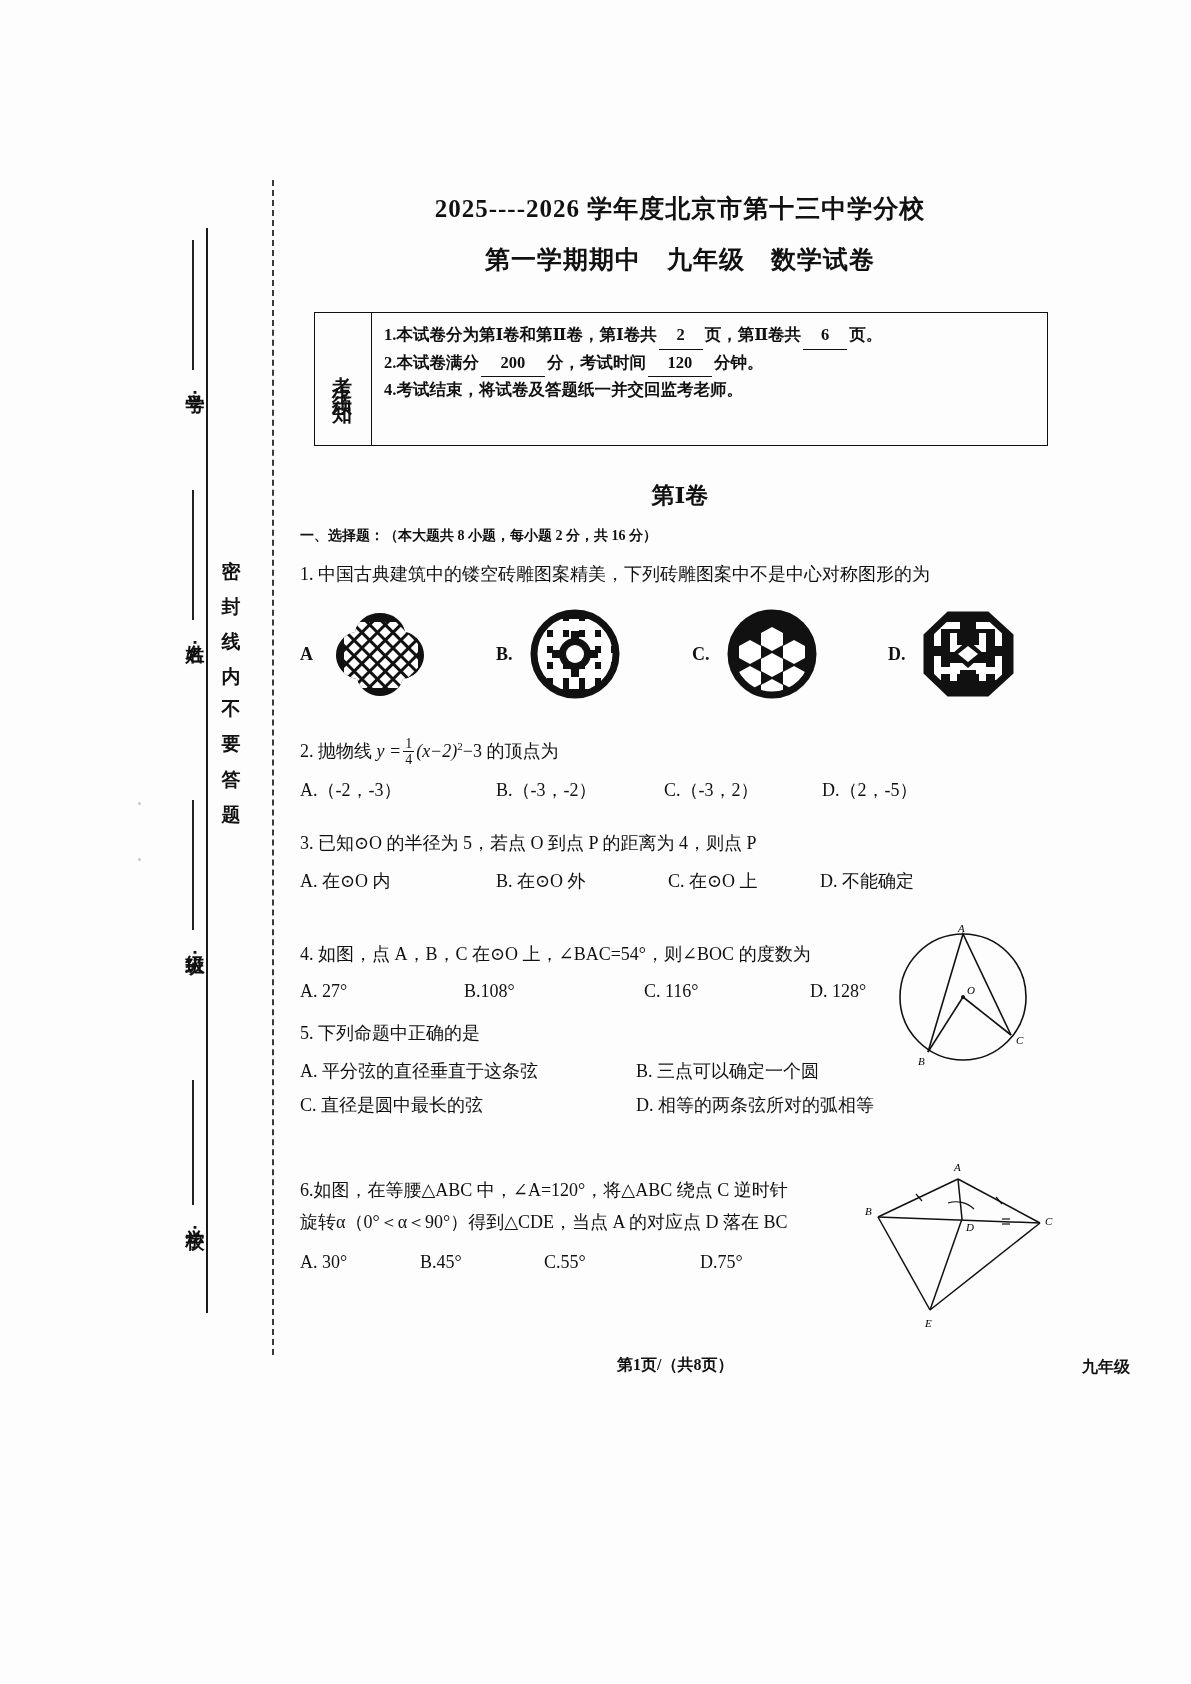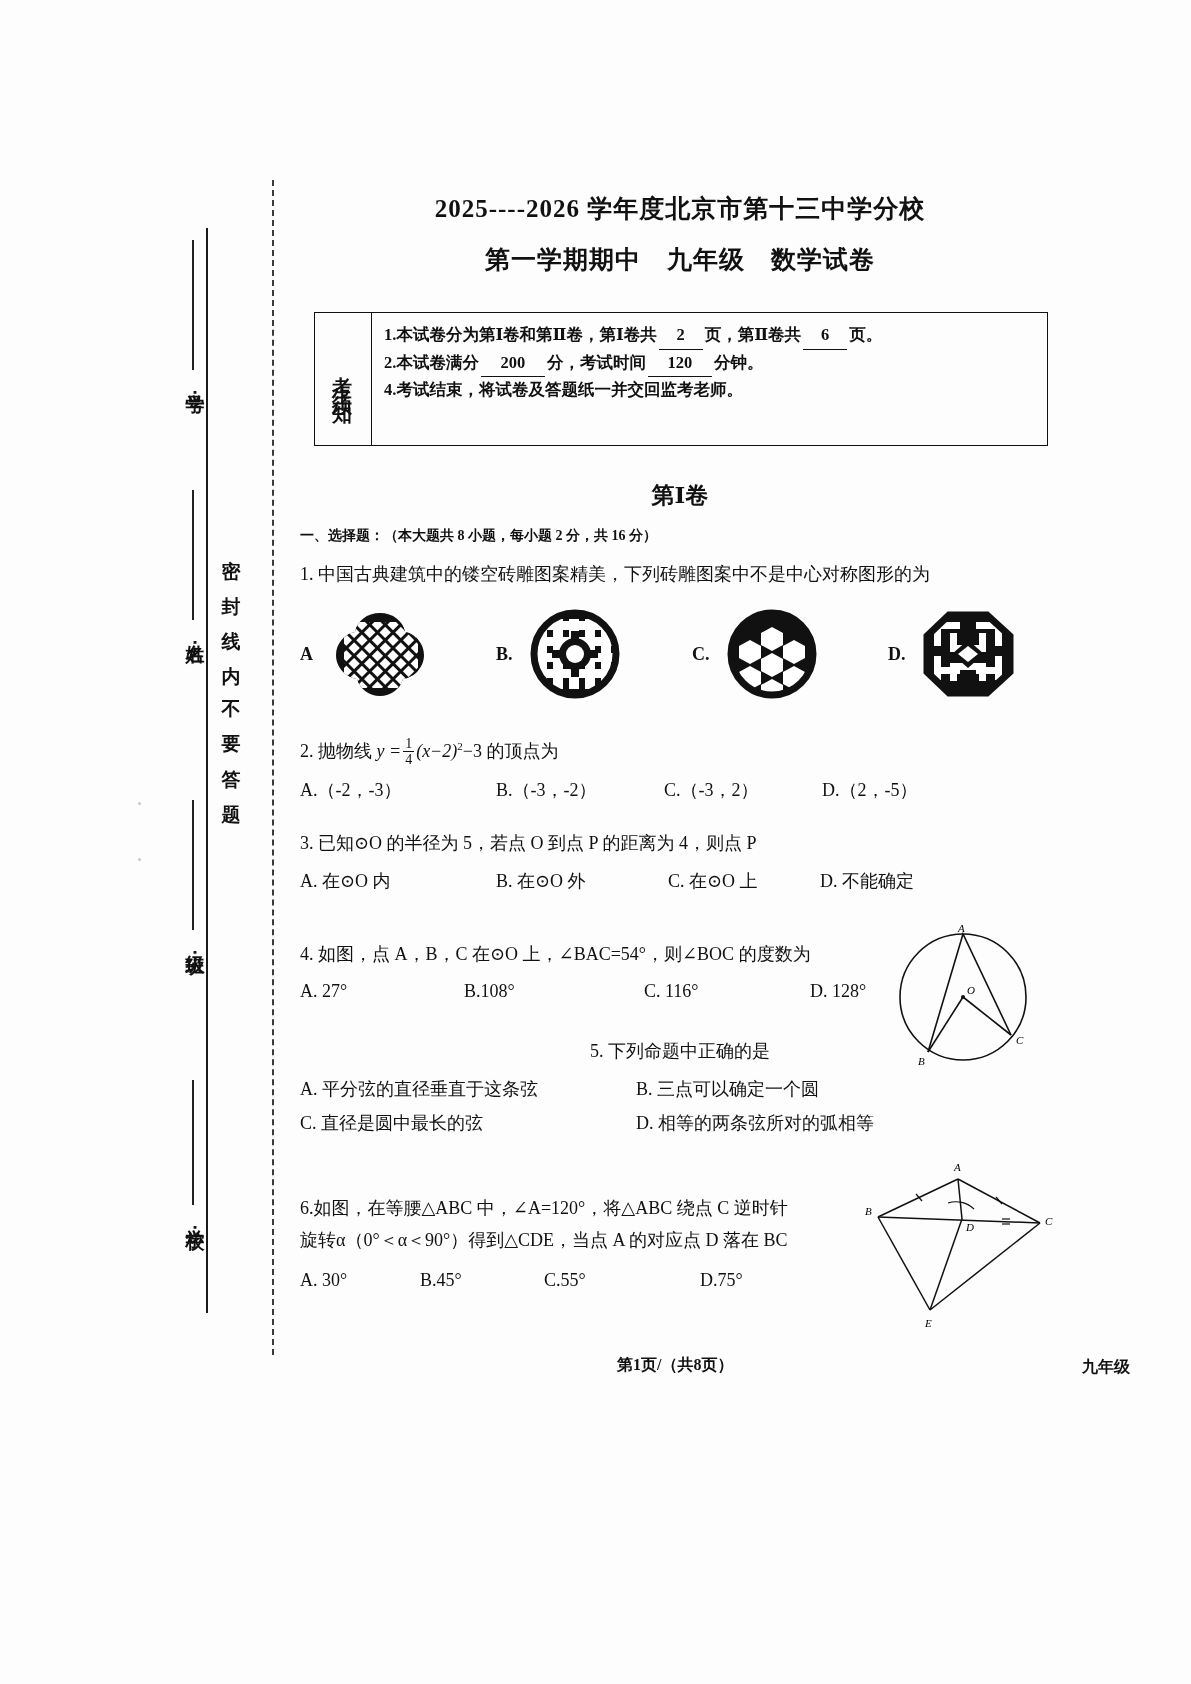--- a/index.html
+++ b/index.html
@@ -326,21 +326,21 @@
       <span>4.</span>
       <span>如图，点 A，B，C 在⊙O 上，∠BAC=54°，则∠BOC 的度数为</span>
     </div>
     <div class="opts">
       <span class="opt" style="width:164px;">A. 27°</span>
       <span class="opt" style="width:180px;">B.108°</span>
       <span class="opt" style="width:166px;">C. 116°</span>
       <span class="opt">D. 128°</span>
     </div>
 
-    <div class="q" style="margin-top:34px;text-align:center;">
+    <div class="q" style="margin-top:16px;">
       <span>5.</span>
       <span>下列命题中正确的是</span>
     </div>
     <div class="opts2">
       <span class="opt c1">A. 平分弦的直径垂直于这条弦</span>
       <span class="opt">B. 三点可以确定一个圆</span>
     </div>
     <div class="opts2">
       <span class="opt c1">C. 直径是圆中最长的弦</span>
       <span class="opt">D. 相等的两条弦所对的弧相等</span>

